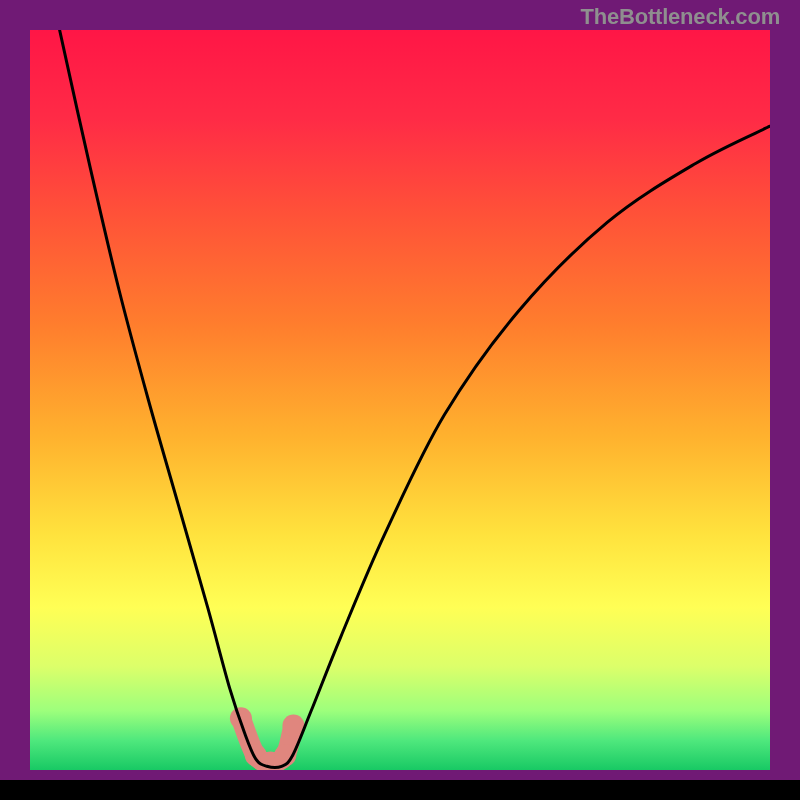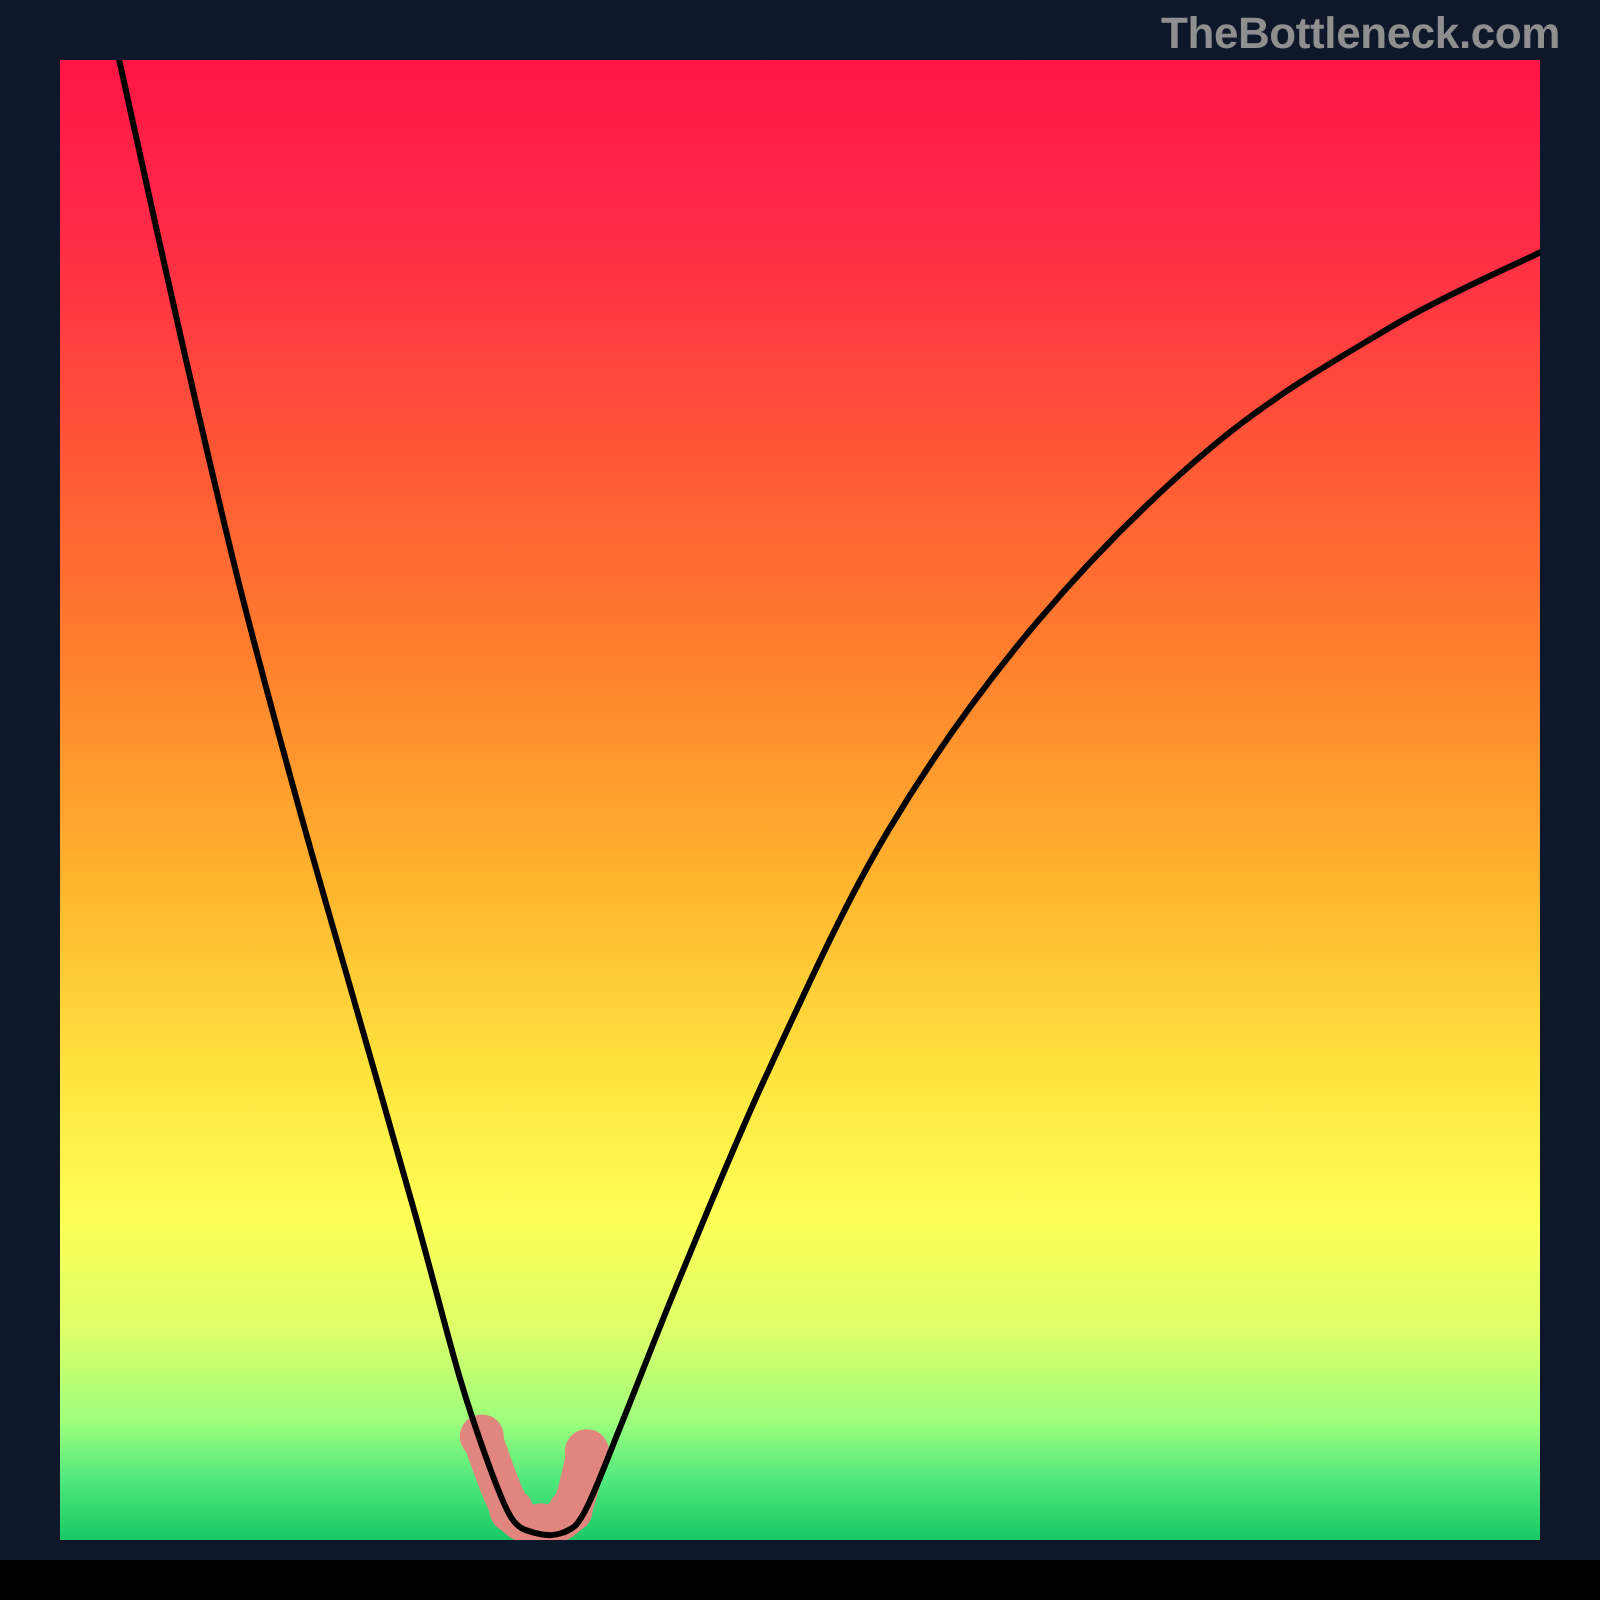--- a/index.html
+++ b/index.html
@@ -9,21 +9,21 @@
     height: 800px;
     background: #000;
     overflow: hidden;
   }
   .frame {
     position: absolute;
     left: 0;
     top: 0;
     width: 800px;
     height: 780px;
-    background: #0f172a;
+    background: #701a75;
     text-align: center;
   }
   .plot-area {
     position: absolute;
     left: 30px;
     top: 30px;
     width: 740px;
     height: 740px;
     overflow: hidden;
   }

